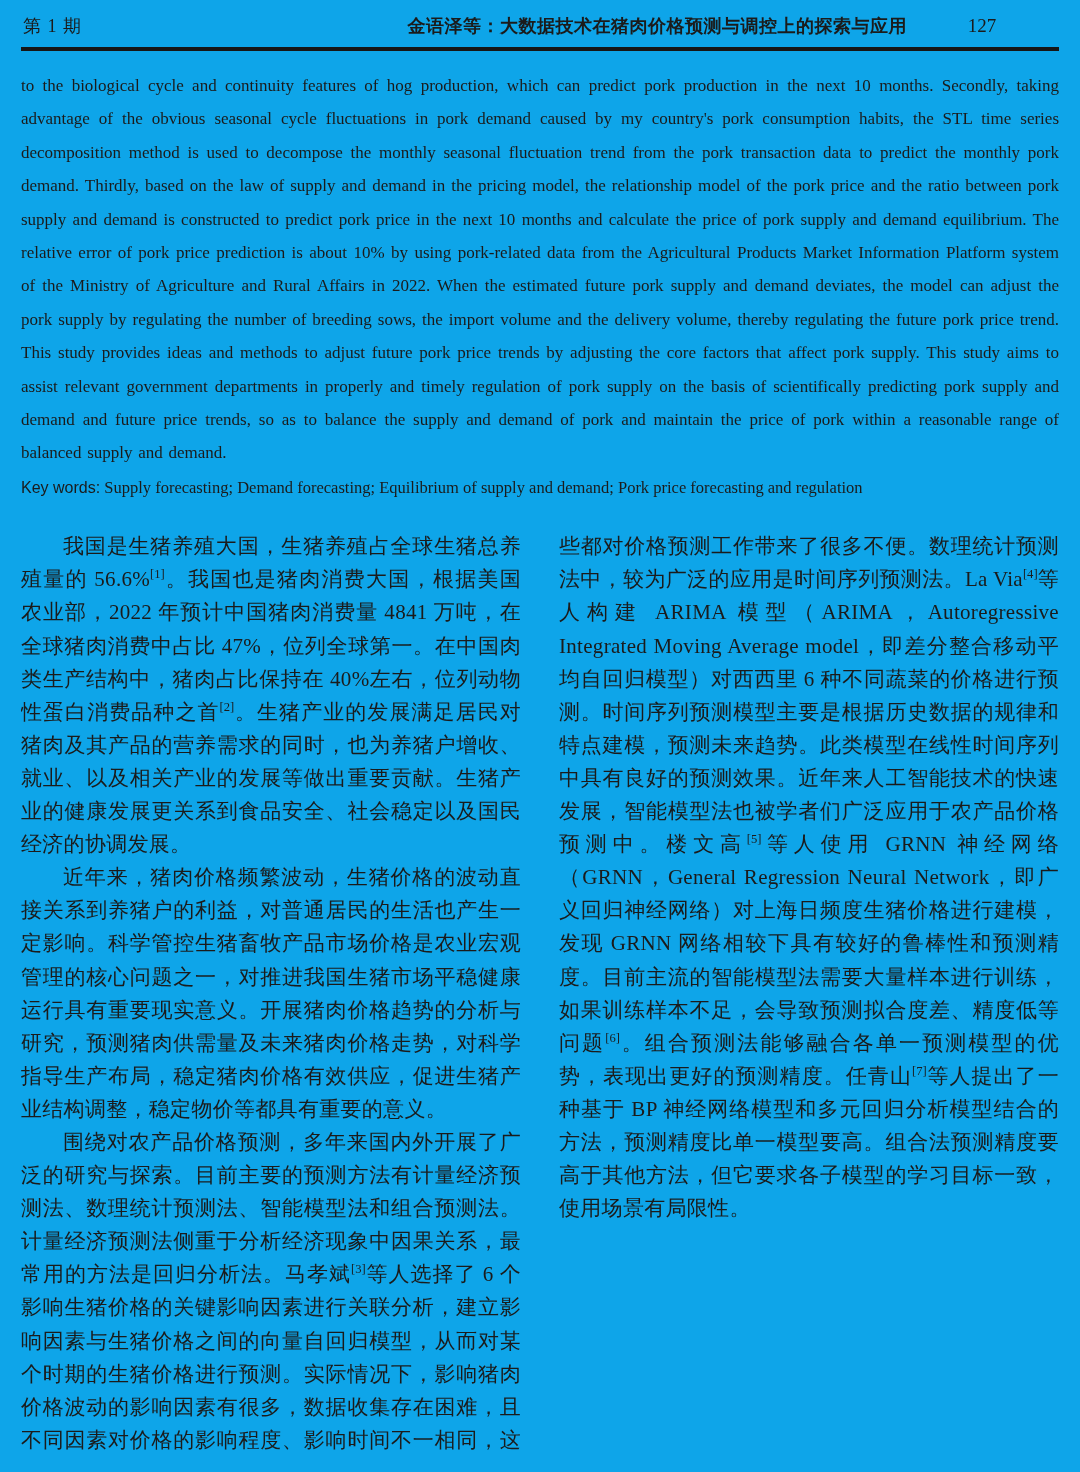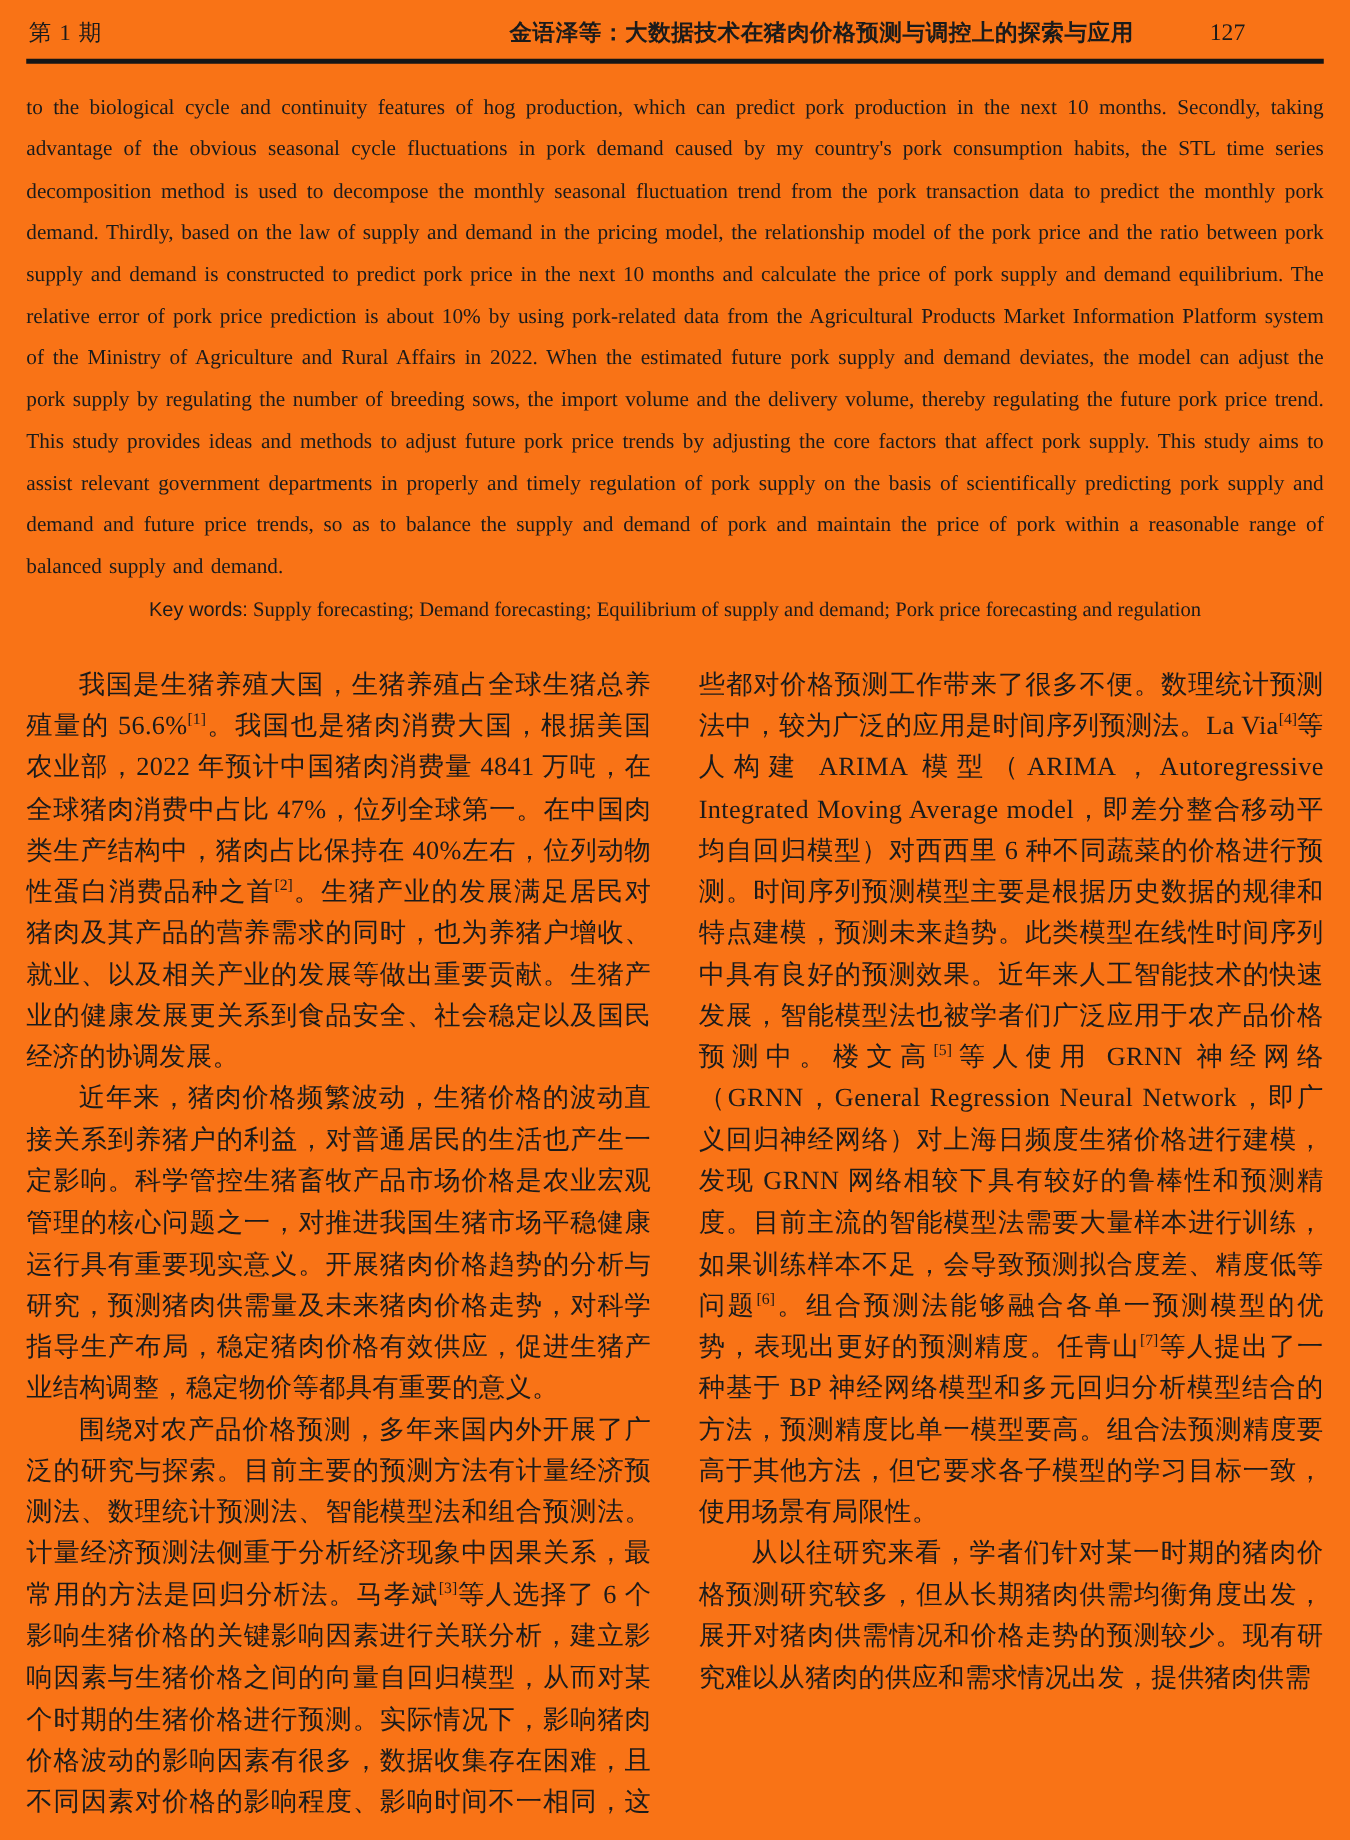--- a/index.html
+++ b/index.html
@@ -4,21 +4,21 @@
 <style>
   * { box-sizing: border-box; }
   html, body { margin: 0; padding: 0; }
   body {
     width: 1080px; height: 1472px;
     background: #f4f4f2;
     font-family: "Liberation Serif", serif;
   }
   .page {
     width: 1080px; height: 1472px;
-    background: #f97316;
+    background: #0ea5e9;
     color: #1b1b1b;
     padding: 12px 21px 0 21px;
     overflow: hidden;
     position: relative;
   }
   
   .header {
     display: flex;
     align-items: baseline;
     padding: 2px 2px 9px 2px;
@@ -50,21 +50,20 @@
   .abstract {
     font-size: 17px;
     line-height: 33.4px;
     text-align: justify;
     word-spacing: 1.5px;
   }
   .keywords-line {
     font-size: 16.5px;
     line-height: 33.4px;
     margin-top: 1px;
-    text-align: center;
   }
   .kw-label {
     font-family: "Liberation Sans", sans-serif;
     font-size: 16px;
   }
   
   .intro {
     margin-top: 26px;
     height: 942px;
     column-count: 2;
@@ -110,16 +109,15 @@
   <div class="abstract">to the biological cycle and continuity features of hog production, which can predict pork production in the next 10 months. Secondly, taking advantage of the obvious seasonal cycle fluctuations in pork demand caused by my country's pork consumption habits, the STL time series decomposition method is used to decompose the monthly seasonal fluctuation trend from the pork transaction data to predict the monthly pork demand. Thirdly, based on the law of supply and demand in the pricing model, the relationship model of the pork price and the ratio between pork supply and demand is constructed to predict pork price in the next 10 months and calculate the price of pork supply and demand equilibrium. The relative error of pork price prediction is about 10% by using pork-related data from the Agricultural Products Market Information Platform system of the Ministry of Agriculture and Rural Affairs in 2022. When the estimated future pork supply and demand deviates, the model can adjust the pork supply by regulating the number of breeding sows, the import volume and the delivery volume, thereby regulating the future pork price trend. This study provides ideas and methods to adjust future pork price trends by adjusting the core factors that affect pork supply. This study aims to assist relevant government departments in properly and timely regulation of pork supply on the basis of scientifically predicting pork supply and demand and future price trends, so as to balance the supply and demand of pork and maintain the price of pork within a reasonable range of balanced supply and demand.</div>
 
   <div class="keywords-line">
     <span class="kw-label">Key words:</span><span> Supply forecasting; Demand forecasting; Equilibrium of supply and demand; Pork price forecasting and regulation</span>
   </div>
 
   <div class="intro">
     <p class="body-par">我国是生猪养殖大国，生猪养殖占全球生猪总养殖量的 56.6%<sup>[1]</sup>。我国也是猪肉消费大国，根据美国农业部，2022 年预计中国猪肉消费量 4841 万吨，在全球猪肉消费中占比 47%，位列全球第一。在中国肉类生产结构中，猪肉占比保持在 40%左右，位列动物性蛋白消费品种之首<sup>[2]</sup>。生猪产业的发展满足居民对猪肉及其产品的营养需求的同时，也为养猪户增收、就业、以及相关产业的发展等做出重要贡献。生猪产业的健康发展更关系到食品安全、社会稳定以及国民经济的协调发展。</p>
     <p class="body-par">近年来，猪肉价格频繁波动，生猪价格的波动直接关系到养猪户的利益，对普通居民的生活也产生一定影响。科学管控生猪畜牧产品市场价格是农业宏观管理的核心问题之一，对推进我国生猪市场平稳健康运行具有重要现实意义。开展猪肉价格趋势的分析与研究，预测猪肉供需量及未来猪肉价格走势，对科学指导生产布局，稳定猪肉价格有效供应，促进生猪产业结构调整，稳定物价等都具有重要的意义。</p>
     <p class="body-par">围绕对农产品价格预测，多年来国内外开展了广泛的研究与探索。目前主要的预测方法有计量经济预测法、数理统计预测法、智能模型法和组合预测法。计量经济预测法侧重于分析经济现象中因果关系，最常用的方法是回归分析法。马孝斌<sup>[3]</sup>等人选择了 6 个影响生猪价格的关键影响因素进行关联分析，建立影响因素与生猪价格之间的向量自回归模型，从而对某个时期的生猪价格进行预测。实际情况下，影响猪肉价格波动的影响因素有很多，数据收集存在困难，且不同因素对价格的影响程度、影响时间不一相同，这些都对价格预测工作带来了很多不便。数理统计预测法中，较为广泛的应用是时间序列预测法。La Via<sup>[4]</sup>等人构建 ARIMA 模型（ARIMA，Autoregressive Integrated Moving Average model，即差分整合移动平均自回归模型）对西西里 6 种不同蔬菜的价格进行预测。时间序列预测模型主要是根据历史数据的规律和特点建模，预测未来趋势。此类模型在线性时间序列中具有良好的预测效果。近年来人工智能技术的快速发展，智能模型法也被学者们广泛应用于农产品价格预测中。楼文高<sup>[5]</sup>等人使用 GRNN 神经网络（GRNN，General Regression Neural Network，即广义回归神经网络）对上海日频度生猪价格进行建模，发现 GRNN 网络相较下具有较好的鲁棒性和预测精度。目前主流的智能模型法需要大量样本进行训练，如果训练样本不足，会导致预测拟合度差、精度低等问题<sup>[6]</sup>。组合预测法能够融合各单一预测模型的优势，表现出更好的预测精度。任青山<sup>[7]</sup>等人提出了一种基于 BP 神经网络模型和多元回归分析模型结合的方法，预测精度比单一模型要高。组合法预测精度要高于其他方法，但它要求各子模型的学习目标一致，使用场景有局限性。</p>
-    <p class="body-par">从以往研究来看，学者们针对某一时期的猪肉价格预测研究较多，但从长期猪肉供需均衡角度出发，展开对猪肉供需情况和价格走势的预测较少。现有研究难以从猪肉的供应和需求情况出发，提供猪肉供需</p>
   </div>
 
 </div>
 
 </body></html>

